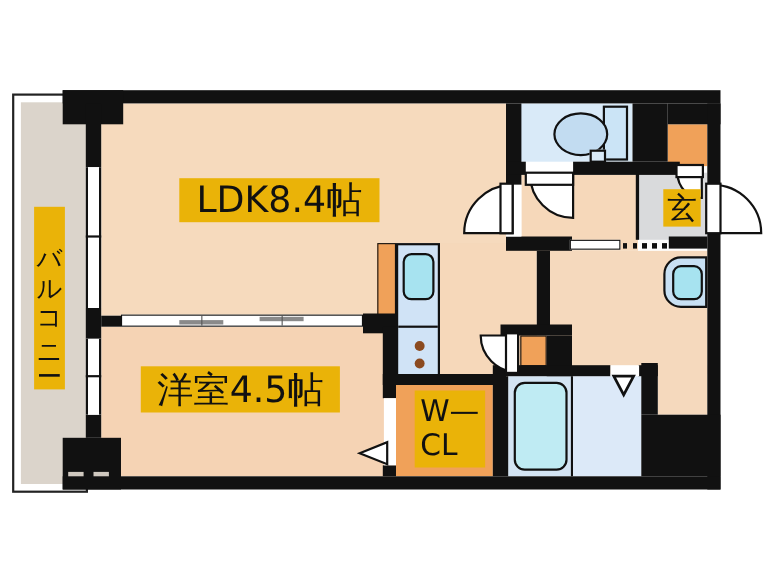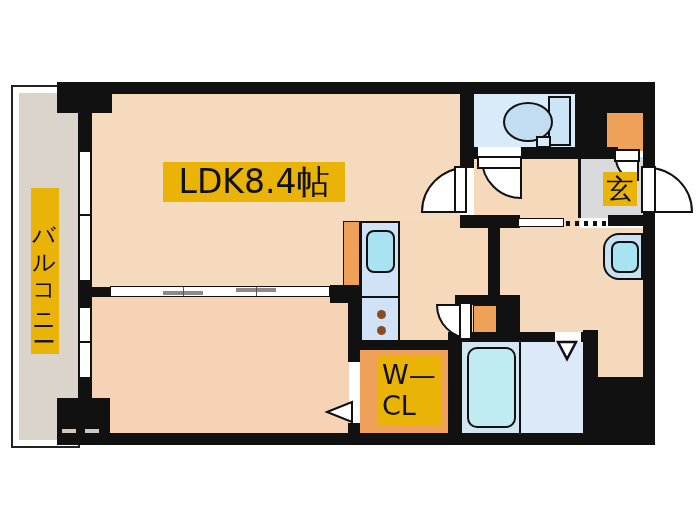--- a/index.html
+++ b/index.html
@@ -108,20 +108,23 @@
     <rect x="642" y="167" width="13" height="45" fill="#fff" stroke="#111" stroke-width="2"></rect>
     <path d="M638,158 L616,158 A22,22 0 0 0 638,180 Z" fill="#fff" stroke="#111" stroke-width="2"></path>
     <rect x="615" y="150" width="24" height="11" fill="#fff" stroke="#111" stroke-width="2"></rect>
     <polygon points="327,412 352,402 352,422" fill="#fff" stroke="#111" stroke-width="2"></polygon>
     <polygon points="558,342 576,342 567,359" fill="#fff" stroke="#111" stroke-width="2.5"></polygon>
   </svg>
 
   <div class="abs label-box" style="left:163px;top:162px;width:182px;height:40px;font-size:33px;">
     <span>LDK8.4帖</span>
   </div>
+  <div class="abs label-box" style="left:128px;top:333px;width:181px;height:42px;font-size:33px;">
+    <span>洋室4.5帖</span>
+  </div>
   <div class="abs label-box vtext" style="left:31px;top:188px;width:28px;height:166px;font-size:23px;">
     <span>バルコニー</span>
   </div>
   <div class="abs label-box" style="left:603px;top:172px;width:34px;height:34px;font-size:27px;">
     <span>玄</span>
   </div>
   <div class="abs label-box" style="left:377px;top:355px;width:64px;height:70px;font-size:27px;flex-direction:column;align-items:flex-start;padding-left:5px;line-height:1.15;">
     <span>W—</span>
     <span>CL</span>
   </div>

